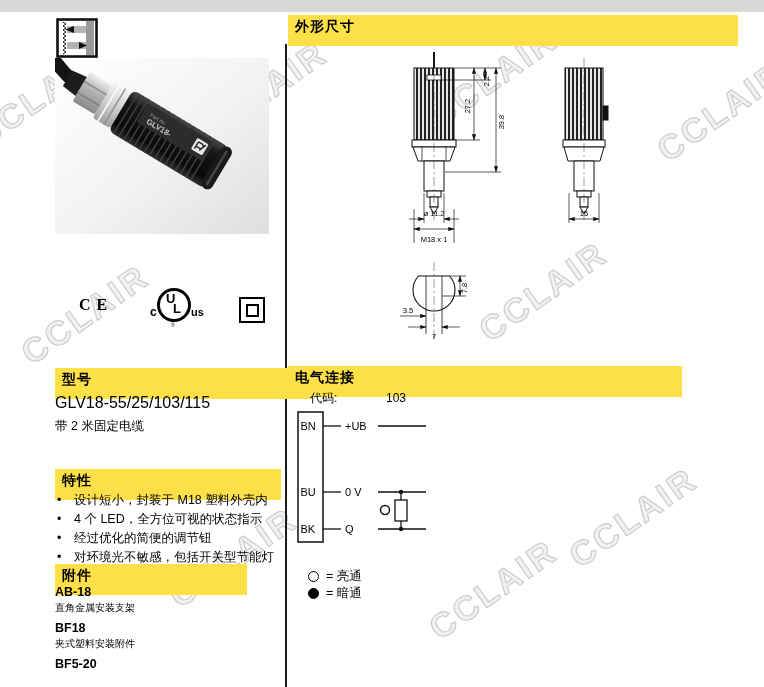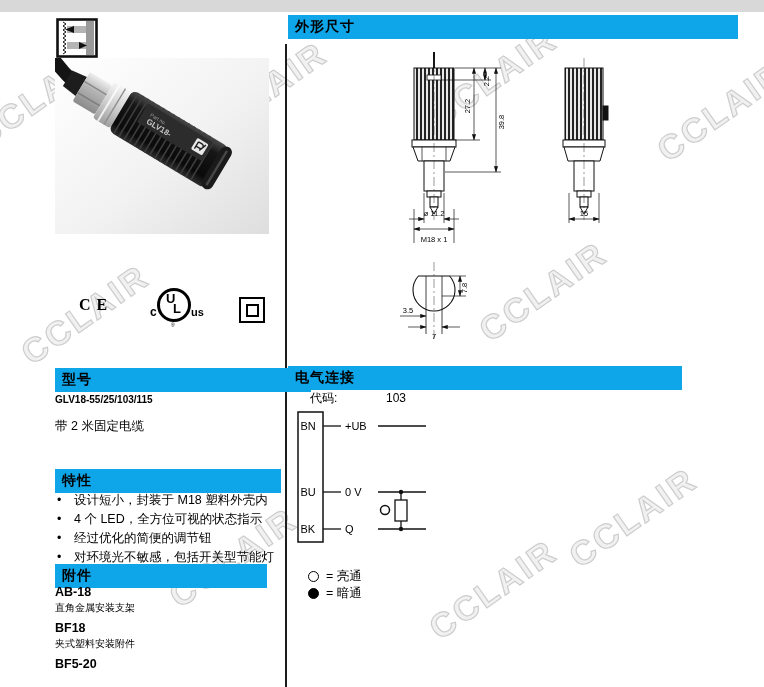--- a/index.html
+++ b/index.html
@@ -4,31 +4,31 @@
 <style>
   html,body{margin:0;padding:0;}
   body{
     width:764px;height:687px;position:relative;overflow:hidden;background:#fff;
     font-family:"Liberation Sans","DejaVu Sans",sans-serif;color:#000;
   }
   .abs{position:absolute;}
   .top-strip{left:0;top:0;width:764px;height:12px;background:#d8d8d8;}
   .divider{left:285px;top:44px;width:2px;height:643px;background:#1c1c1c;}
   .section-bar{
-    background:#0ea5e9;color:#000;font-weight:bold;font-size:14px;
-    padding:3px 0 3px 7px;box-sizing:border-box;letter-spacing:1px;
+    background:#fde047;color:#000;font-weight:bold;font-size:14px;
+    padding:3px 0 10px 7px;box-sizing:border-box;letter-spacing:1px;
   }
   .watermark{
     font-weight:bold;font-size:34px;letter-spacing:3px;
     color:rgba(205,205,205,0.28);
     -webkit-text-stroke:1.2px #cdcdcd;
     transform:rotate(-35deg);transform-origin:center;
     white-space:nowrap;pointer-events:none;user-select:none;
   }
-  .model-code{font-weight:bold;font-size:10px;}
+  .model-code{font-weight:normal;font-size:16px;}
   .desc{font-size:12.5px;line-height:16px;}
   .feature-row{display:flex;font-size:12.5px;line-height:19px;}
   .feature-bullet{width:17px;flex:0 0 17px;}
   .acc-name{font-weight:bold;font-size:12.5px;line-height:15px;margin-top:6px;}
   .acc-desc{font-size:10px;line-height:15px;margin-bottom:4px;}
   .ce-mark{font-size:16px;font-weight:bold;letter-spacing:6px;font-family:Liberation Serif, serif;}
   .sq-outer{width:22px;height:22px;border:2.2px solid #000;display:flex;align-items:center;justify-content:center;}
   .sq-inner{width:9px;height:9px;border:2.2px solid #000;}
   .legend-row{display:flex;align-items:center;font-size:12.5px;line-height:17px;gap:7px;}
   .sym{width:9px;height:9px;border:1.7px solid #000;border-radius:50%;display:inline-block;background:#fff;}
@@ -165,21 +165,21 @@
   <div class="feature-row">
     <span class="feature-bullet">•</span>
     <span>经过优化的简便的调节钮</span>
   </div>
   <div class="feature-row">
     <span class="feature-bullet">•</span>
     <span>对环境光不敏感，包括开关型节能灯</span>
   </div>
 </div>
 
-<div class="abs section-bar" style="left:55px;top:564px;width:212px;">附件</div>
+<div class="abs section-bar" style="left:55px;top:564px;width:192px;">附件</div>
 <div class="abs" style="left:55px;top:579px;width:228px;">
   <div>
     <div class="acc-name">AB-18</div>
     <div class="acc-desc">直角金属安装支架</div>
   </div>
   <div>
     <div class="acc-name">BF18</div>
     <div class="acc-desc">夹式塑料安装附件</div>
   </div>
   <div>

